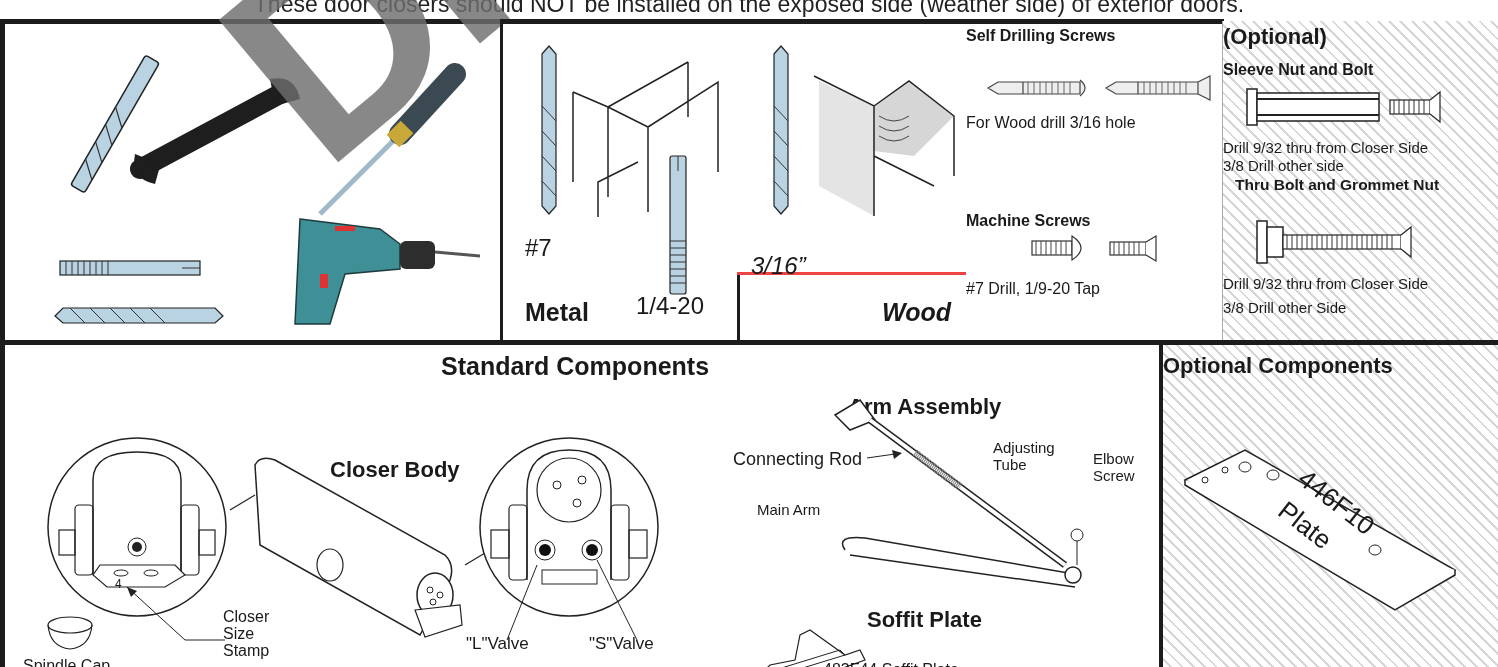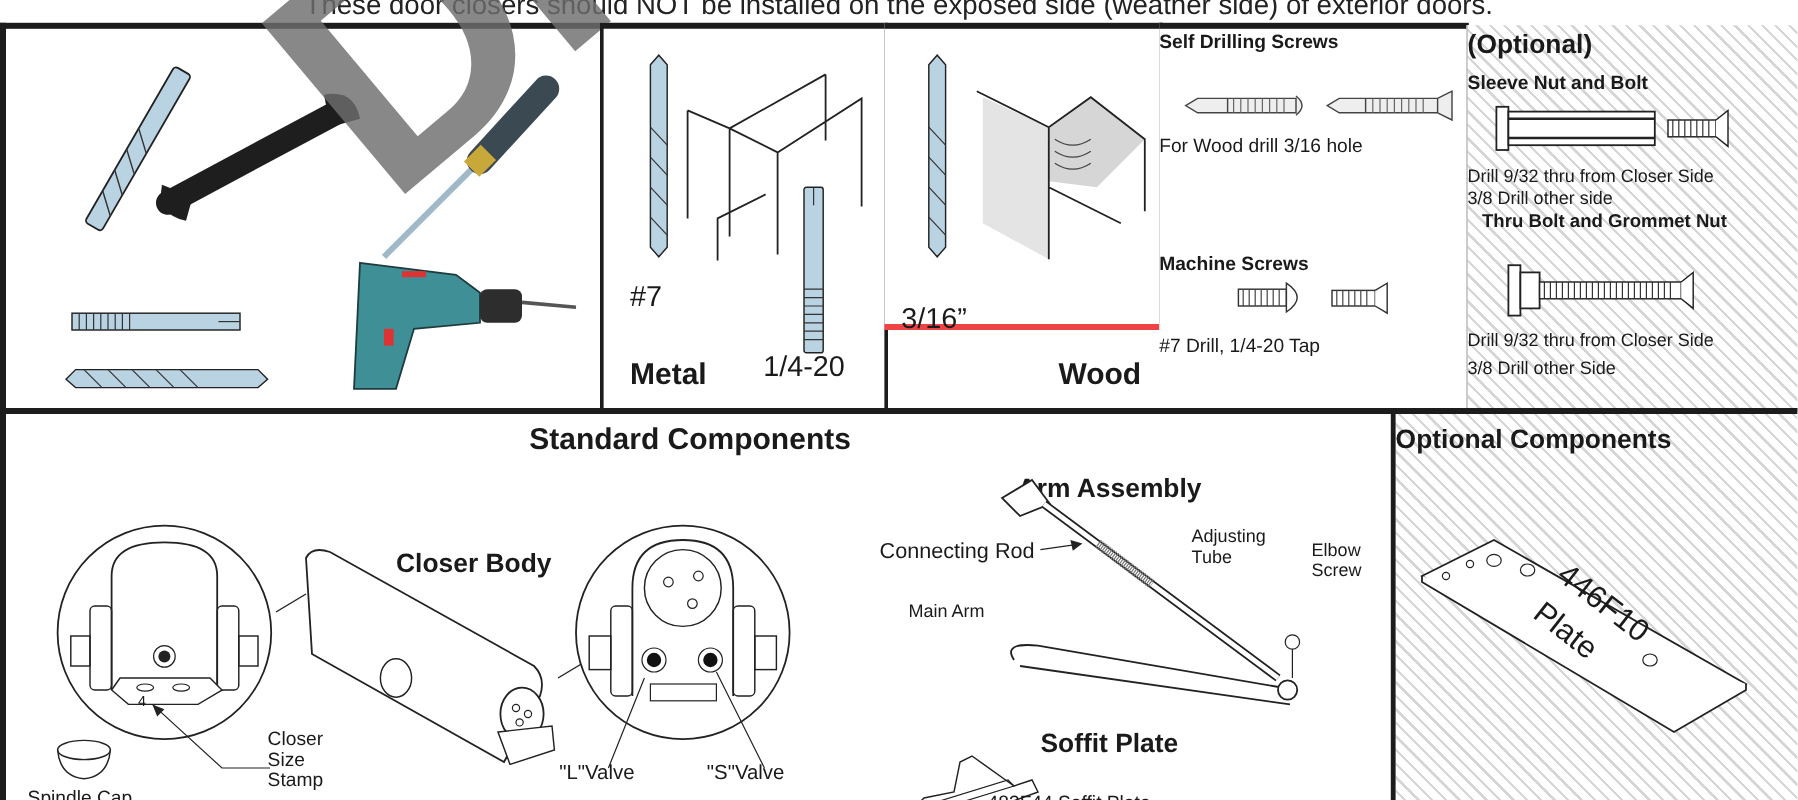--- a/index.html
+++ b/index.html
@@ -11,21 +11,21 @@
   .frame { position: absolute; background: #fff; }
   .hatch {
     background-color: #fff;
     background-image: repeating-linear-gradient(45deg, #fff 0px, #fff 6px, #d6d6d6 6px, #d6d6d6 8px);
     padding-left: 40px;
   }
 
   
   #cell-tools { left: 0; top: 19px; width: 505px; height: 326px; border: 5px solid #1c1c1c; border-right: none; }
   #cell-metal { left: 500px; top: 19px; width: 240px; height: 326px; border-top: 5px solid #1c1c1c; border-bottom: 5px solid #1c1c1c; border-left: 3px solid #1c1c1c; border-right: 3px solid #1c1c1c; }
-  #cell-wood { left: 737px; top: 19px; width: 232px; height: 256px; border-top: 5px solid #1c1c1c; border-bottom: 5px solid #ef4444; border-right: 3px solid #1c1c1c; }
+  #cell-wood { left: 737px; top: 19px; width: 232px; height: 256px; border-top: 5px solid #1c1c1c; border-bottom: 3px solid #ef4444; border-right: 3px solid #1c1c1c; font-style: italic; }
   #cell-screws { left: 966px; top: 19px; width: 258px; height: 326px; border-top: 5px solid #1c1c1c; border-bottom: 5px solid #1c1c1c; }
   #cell-optional-top { left: 1222px; top: 21px; width: 276px; height: 322px; border-left: 1px solid #aaa; border-bottom: 3px solid #1c1c1c; }
 
   
   #cell-standard { left: 0; top: 340px; width: 1162px; height: 340px; border-left: 5px solid #1c1c1c; border-top: 5px solid #1c1c1c; border-right: 3px solid #1c1c1c; }
   #cell-optional-bottom { left: 1160px; top: 340px; width: 338px; height: 340px; border-top: 5px solid #1c1c1c; border-left: 3px solid #1c1c1c; }
   .t { position: absolute; white-space: nowrap; }
   .bold { font-weight: bold; }
   .ctr { text-align: left; }
 
@@ -133,21 +133,21 @@
   <div class="t lbl ctr" style="left:0;width:258px;top:90px;font-size:16px">For Wood drill 3/16 hole</div>
   <div class="t h-md ctr" style="left:0;width:258px;top:188px">Machine Screws</div>
   <svg style="left:66px;top:210px" width="130" height="28" viewBox="0 0 130 28">
     <rect x="0" y="7" width="40" height="14" fill="#fff" stroke="#333" stroke-width="1.2"></rect>
     <path d="M4 7 v14 M9 7 v14 M14 7 v14 M19 7 v14 M24 7 v14 M29 7 v14 M34 7 v14" stroke="#444"></path>
     <path d="M40 2 q18 12 0 24 Z" fill="#fff" stroke="#333" stroke-width="1.2"></path>
     <rect x="78" y="8" width="36" height="13" fill="#fff" stroke="#333" stroke-width="1.2"></rect>
     <path d="M82 8 v13 M87 8 v13 M92 8 v13 M97 8 v13 M102 8 v13 M107 8 v13" stroke="#444"></path>
     <path d="M114 8 L124 2 V27 L114 21" fill="#fff" stroke="#333" stroke-width="1.2"></path>
   </svg>
-  <div class="t lbl ctr" style="left:0;width:258px;top:256px;font-size:16px">#7 Drill, 1/4-20 Tap</div>
+  <div class="t lbl ctr" style="left:0;width:258px;top:256px;font-size:16px">#7 Drill, 1/9-20 Tap</div>
 </div>
 
 <div class="frame hatch" id="cell-optional-top">
   <div class="t ctr bold" style="left:0;width:276px;top:3px;font-size:22px">(Optional)</div>
   <div class="t h-md ctr" style="left:0;width:276px;top:40px">Sleeve Nut and Bolt</div>
   <svg style="left:24px;top:66px" width="200" height="40" viewBox="0 0 200 40">
     <rect x="0" y="2" width="10" height="36" fill="#fff" stroke="#222" stroke-width="1.5"></rect>
     <rect x="10" y="6" width="122" height="28" fill="#fff" stroke="#222" stroke-width="1.5"></rect>
     <path d="M10 12 H132 M10 28 H132" stroke="#222" stroke-width="2"></path>
     <rect x="143" y="13" width="40" height="14" fill="#fff" stroke="#222" stroke-width="1.2"></rect>

